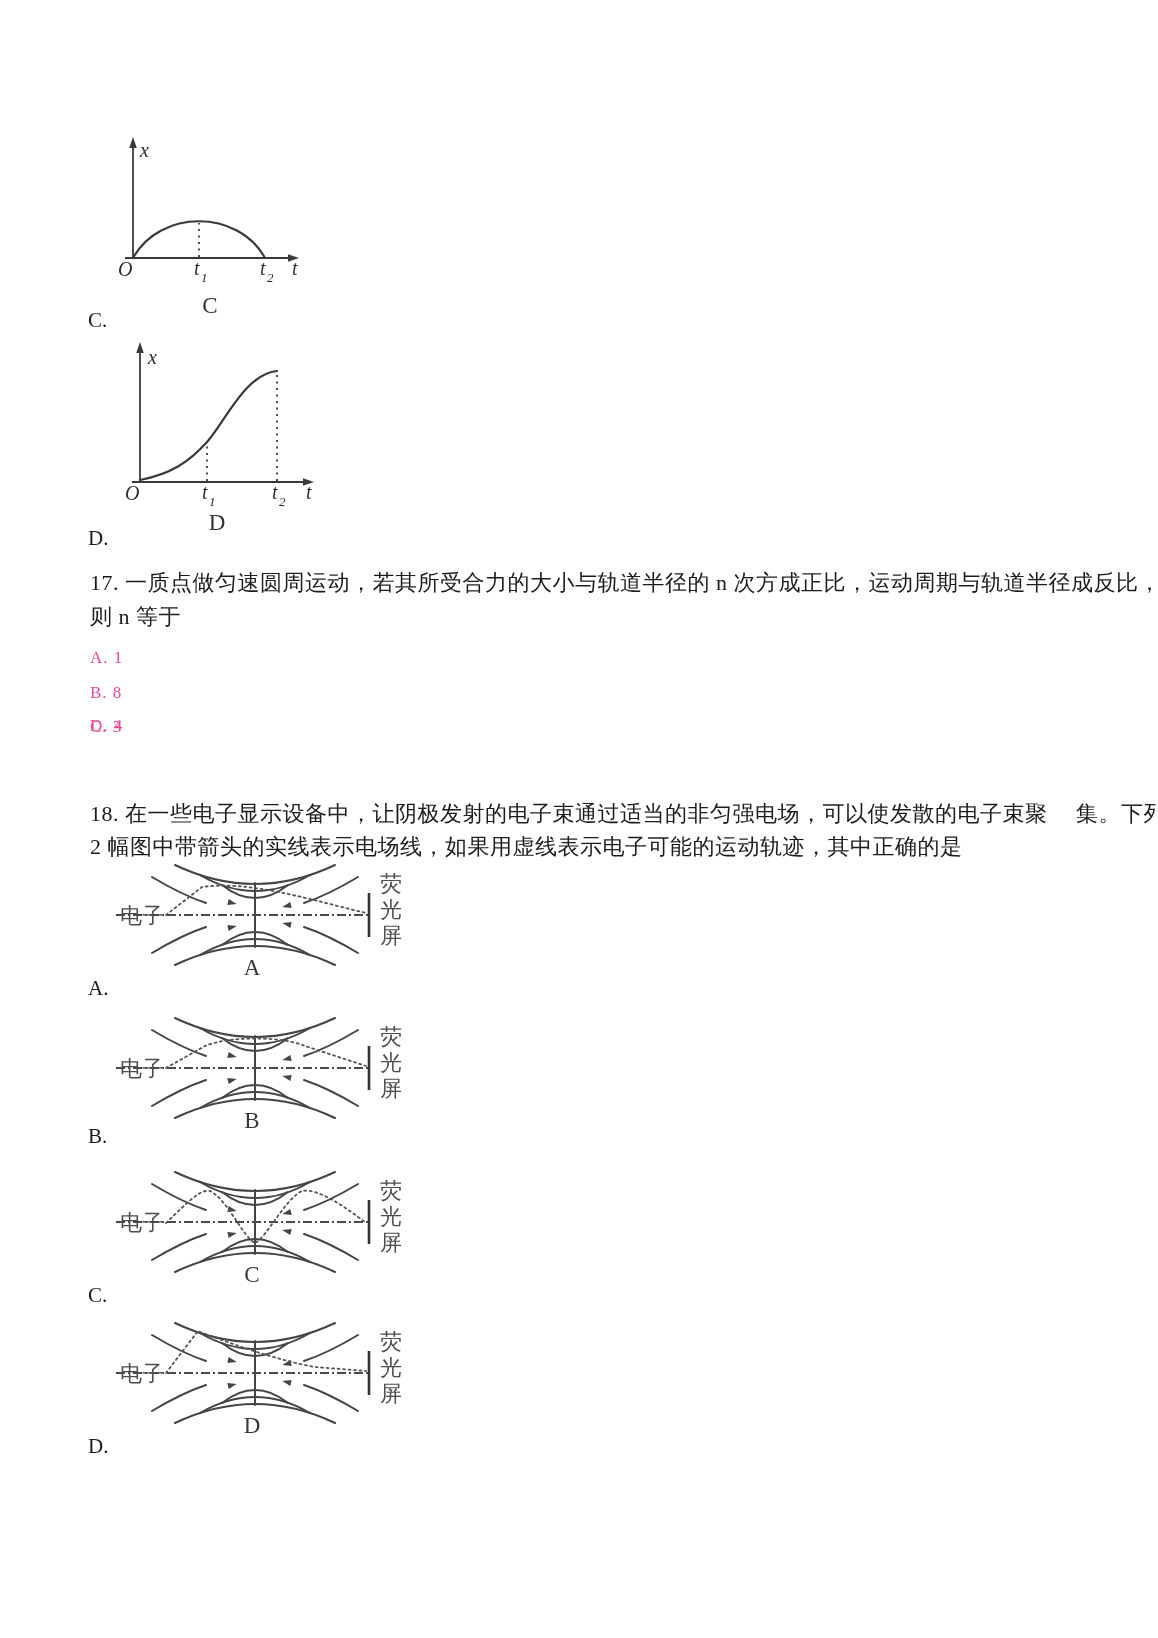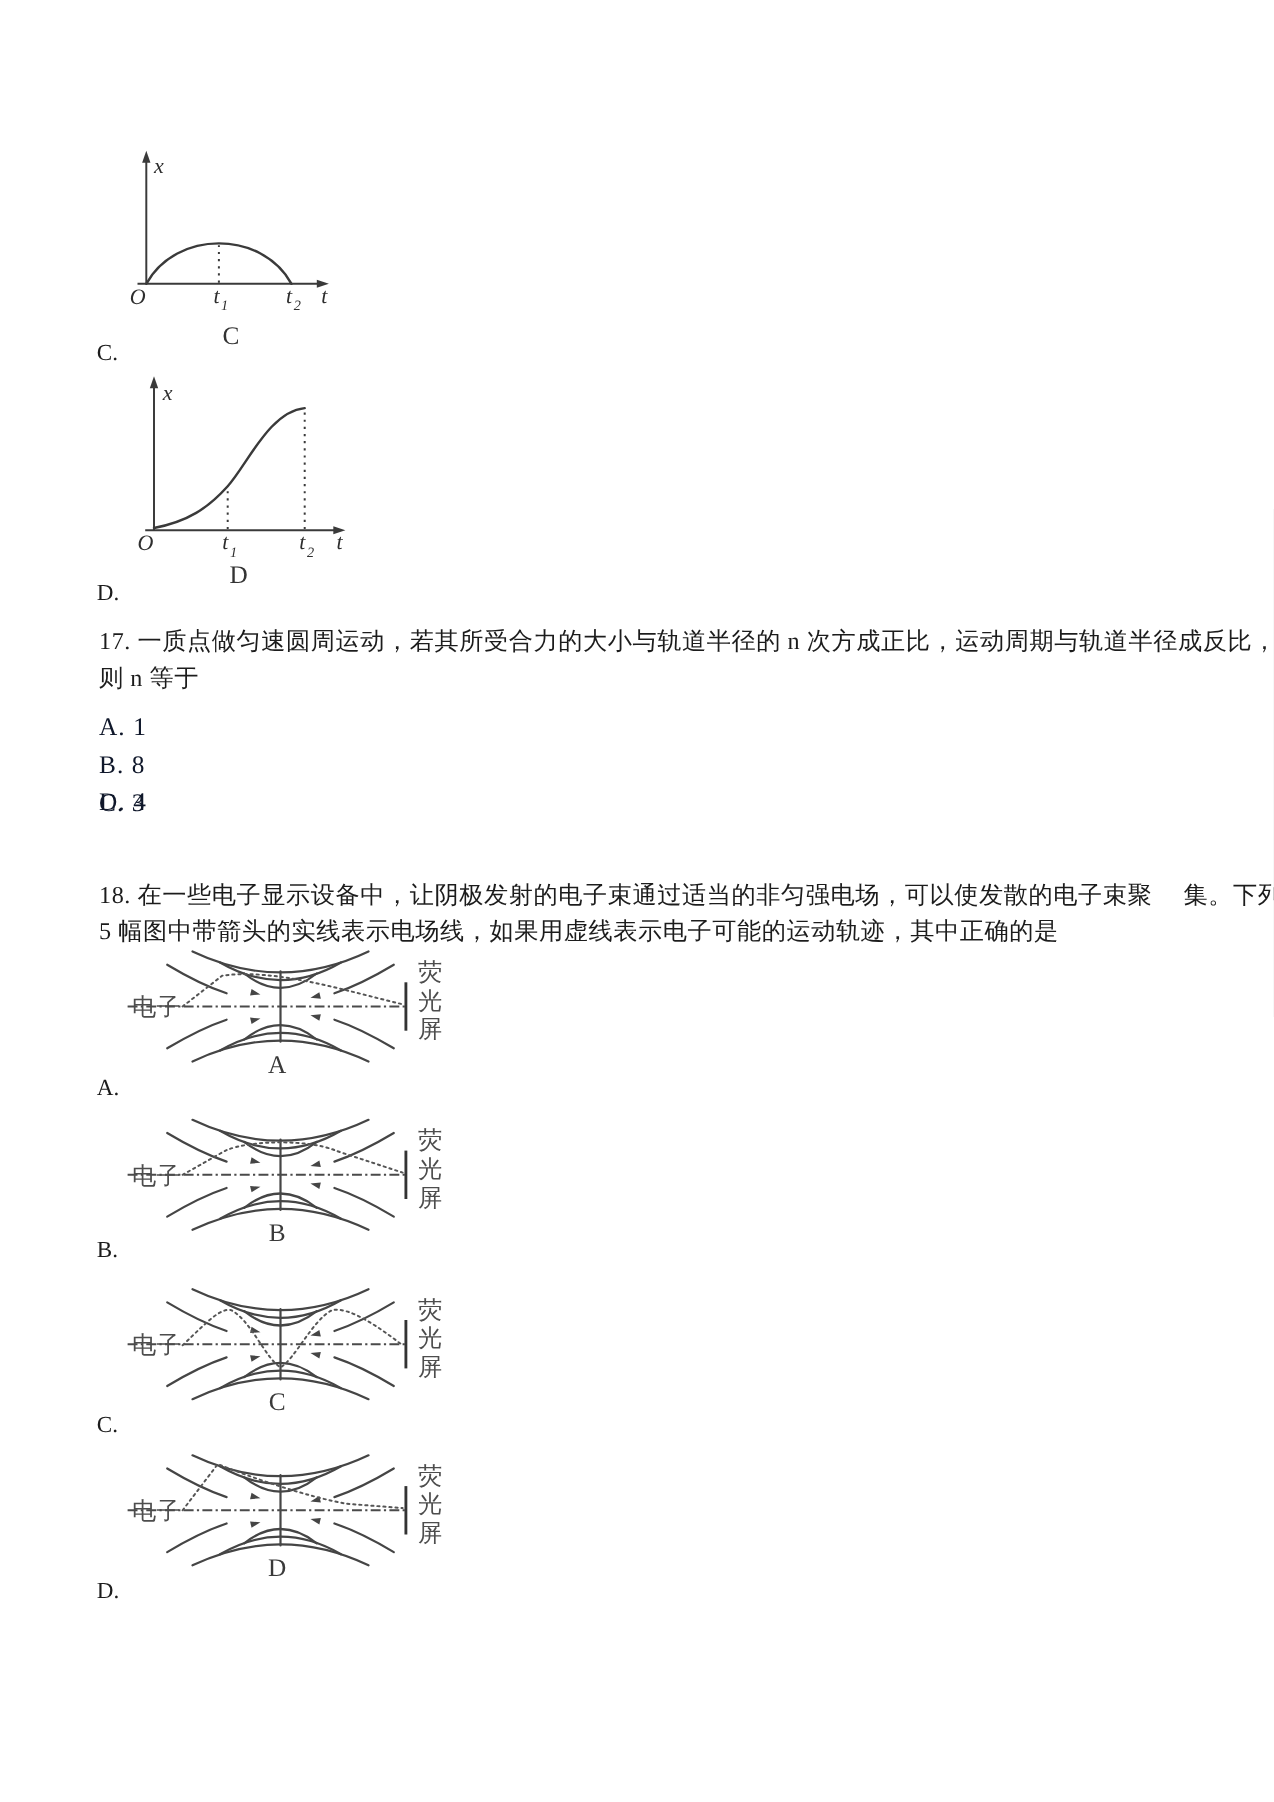--- a/index.html
+++ b/index.html
@@ -1,20 +1,20 @@
 <!DOCTYPE html>
 <html><head>
 <meta charset="utf-8">
 <style>
   html,body{margin:0;padding:0;background:#e8e8e8;}
   #page{position:relative;width:1158px;height:1638px;background:#ffffff;margin:0 auto;overflow:hidden;
         font-family:"Liberation Serif","DejaVu Serif",serif;color:#1c1c1c;}
   .abs{position:absolute;}
   .qtext{font-size:22px;line-height:33px;letter-spacing:0.5px;white-space:nowrap;color:#1c1c1c;}
-  .optline{font-size:23px;letter-spacing:1px;color:#0f172a;}
+  .optline{font-size:17px;letter-spacing:1px;color:#ec4899;}
   .marker{font-size:21px;color:#1c1c1c;}
   svg{position:absolute;overflow:visible;}
   
   .gaxis{stroke:#3a3a3a;stroke-width:1.8;fill:none;}
   .garrow{fill:#3a3a3a;stroke:none;}
   .gcurve{stroke:#3a3a3a;stroke-width:2.2;fill:none;stroke-linecap:round;}
   .gdash{stroke:#3a3a3a;stroke-width:1.8;stroke-dasharray:2 4.5;fill:none;}
   .glab{font-family:"Liberation Serif",serif;font-style:italic;font-size:20px;fill:#2e2e2e;}
   .gsub{font-family:"Liberation Serif",serif;font-style:italic;font-size:13px;fill:#2e2e2e;}
   .gcap{font-family:"Liberation Serif",serif;font-size:23px;fill:#333;}
@@ -70,21 +70,21 @@
   <div class="abs marker" style="left:88px;top:526px;">D.</div>
 
   <div class="abs qtext" style="left:90px;top:566px;">17. 一质点做匀速圆周运动，若其所受合力的大小与轨道半径的  n  次方成正比，运动周期与轨道半径成反比，</div>
   <div class="abs qtext" style="left:90px;top:600px;">则 n 等于</div>
   <div class="abs optline" style="left:90px;top:648px;">A. 1</div>
   <div class="abs optline" style="left:90px;top:683px;">B. 8</div>
   <div class="abs optline" style="left:90px;top:717px;">C. 3</div>
   <div class="abs optline" style="left:90px;top:716px;">D. 4</div>
 
   <div class="abs qtext" style="left:90px;top:797px;">18. 在一些电子显示设备中，让阴极发射的电子束通过适当的非匀强电场，可以使发散的电子束聚　 集。下列</div>
-  <div class="abs qtext" style="left:90px;top:830px;">5 幅图中带箭头的实线表示电场线，如果用虚线表示电子可能的运动轨迹，其中正确的是</div>
+  <div class="abs qtext" style="left:90px;top:830px;">2 幅图中带箭头的实线表示电场线，如果用虚线表示电子可能的运动轨迹，其中正确的是</div>
 
   <svg class="abs" style="left:100px;top:853px;" width="330" height="132" viewBox="0 0 330 132">
     <g class="ink">
       <path d="M 75,12 Q 155,50 235,12"></path>
         <path d="M 100,22 Q 155,54 210,22"></path>
         <path d="M 122,32 Q 155,58 188,32"></path>
       <path d="M 52,24 Q 82,42 106,50"></path>
         <path d="M 258,24 Q 228,42 204,50"></path>
       <path d="M 75,112 Q 155,74 235,112"></path>
         <path d="M 100,102 Q 155,70 210,102"></path>

